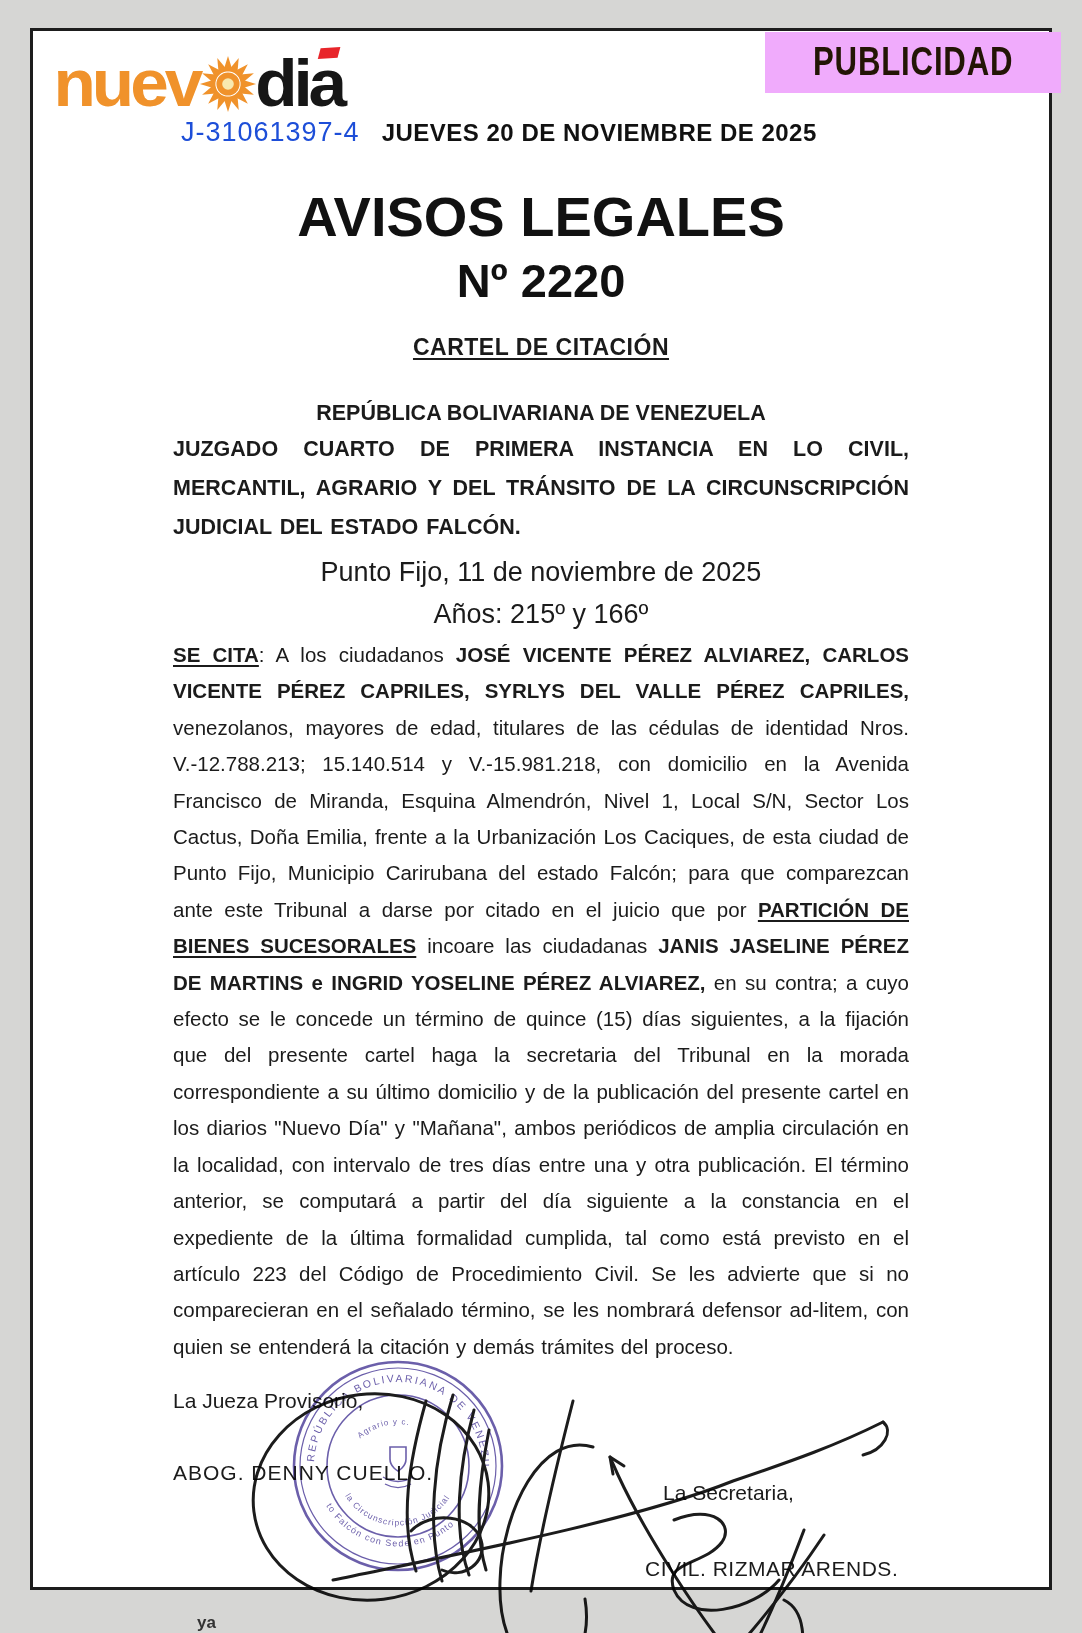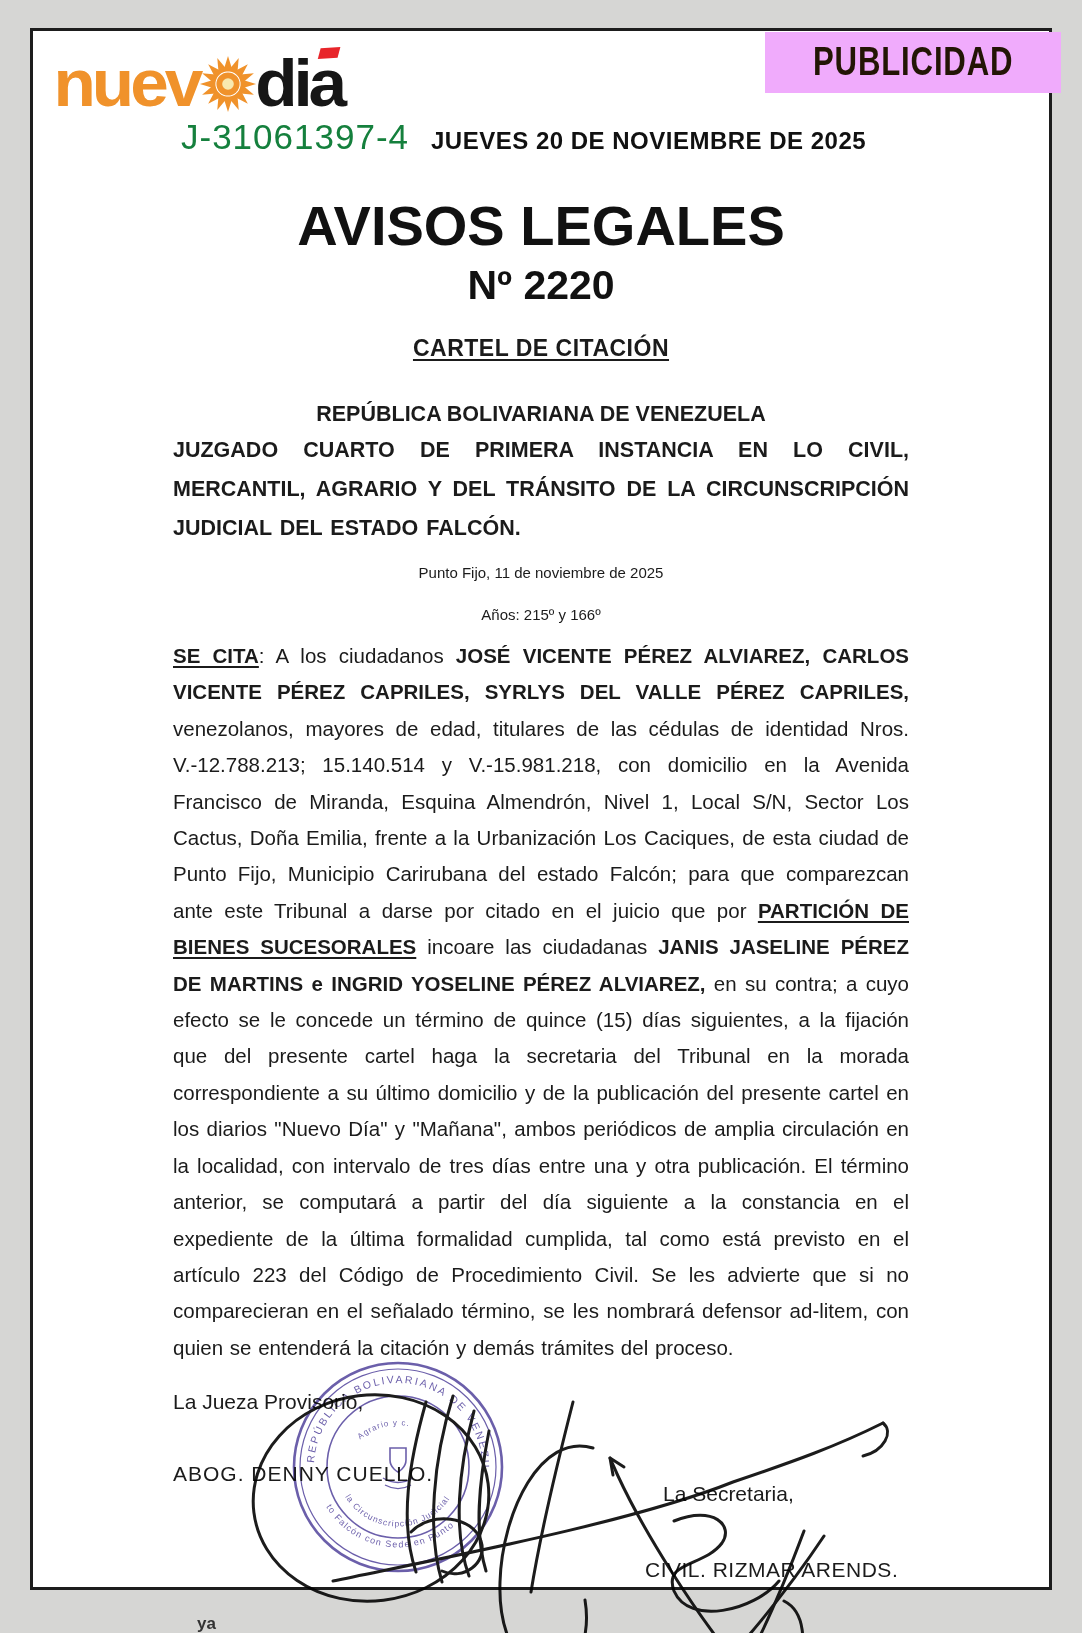--- a/index.html
+++ b/index.html
@@ -45,40 +45,40 @@
     color:#161616; font-weight:bold; font-size:68px;
     letter-spacing:-4px; line-height:1; position:relative;
     transform:scale(1.02,.98);
   }
   .i-accent{
     position:absolute; top:-1px; left:63px;
     width:19px; height:11px; background:#e8252a;
     transform:skewX(-18deg) rotate(-4deg);
   }
   .reg-row{ padding-left:126px; margin-top:2px; display:flex; align-items:baseline; }
-  .reg-num{ color:#15803d; font-size:35px; letter-spacing:1px; }
+  .reg-num{ color:#1d4ed8; font-size:27px; letter-spacing:1px; }
   .edition-date{ color:#111; font-weight:bold; font-size:24px; margin-left:22px; letter-spacing:.5px; }
   
   .doc{ padding:0 140px; }
   .title{
     text-align:center; font-weight:bold; font-size:56px;
     letter-spacing:0px; margin:36px 0 0 0; color:#111;
   }
-  .notice-num{ text-align:center; font-weight:bold; font-size:41px; margin:4px 0 0 0; color:#111; }
+  .notice-num{ text-align:center; font-weight:bold; font-size:47px; margin:4px 0 0 0; color:#111; }
   .doc-subtitle{
     text-align:center; font-weight:bold; font-size:23px;
     text-decoration:underline; text-underline-offset:3px;
     margin:26px 0 0 0; letter-spacing:.5px;
   }
   .republic{ text-align:center; font-weight:bold; font-size:21.5px; margin:40px 0 0 0; }
   .court-name{
     font-weight:bold; font-size:21.5px; line-height:39px;
     text-align:justify; margin:4px 0 0 0; word-spacing:2px;
   }
-  .center-line{ text-align:center; font-size:15px; margin:8px 0 0 0; line-height:34px; }
+  .center-line{ text-align:center; font-size:27px; margin:8px 0 0 0; line-height:34px; }
   .body-par{
     font-size:20.5px; line-height:36.4px; text-align:justify;
     margin:6px 0 0 0; word-spacing:1px;
   }
   .seg-bu{ font-weight:bold; text-decoration:underline; text-underline-offset:3px; }
   .seg-b{ font-weight:bold; }
   
   .sig-area{ position:relative; height:316px; }
   .sig-label{ position:absolute; font-size:21px; white-space:nowrap; }
   .judge-title{ left:0; top:24px; }

